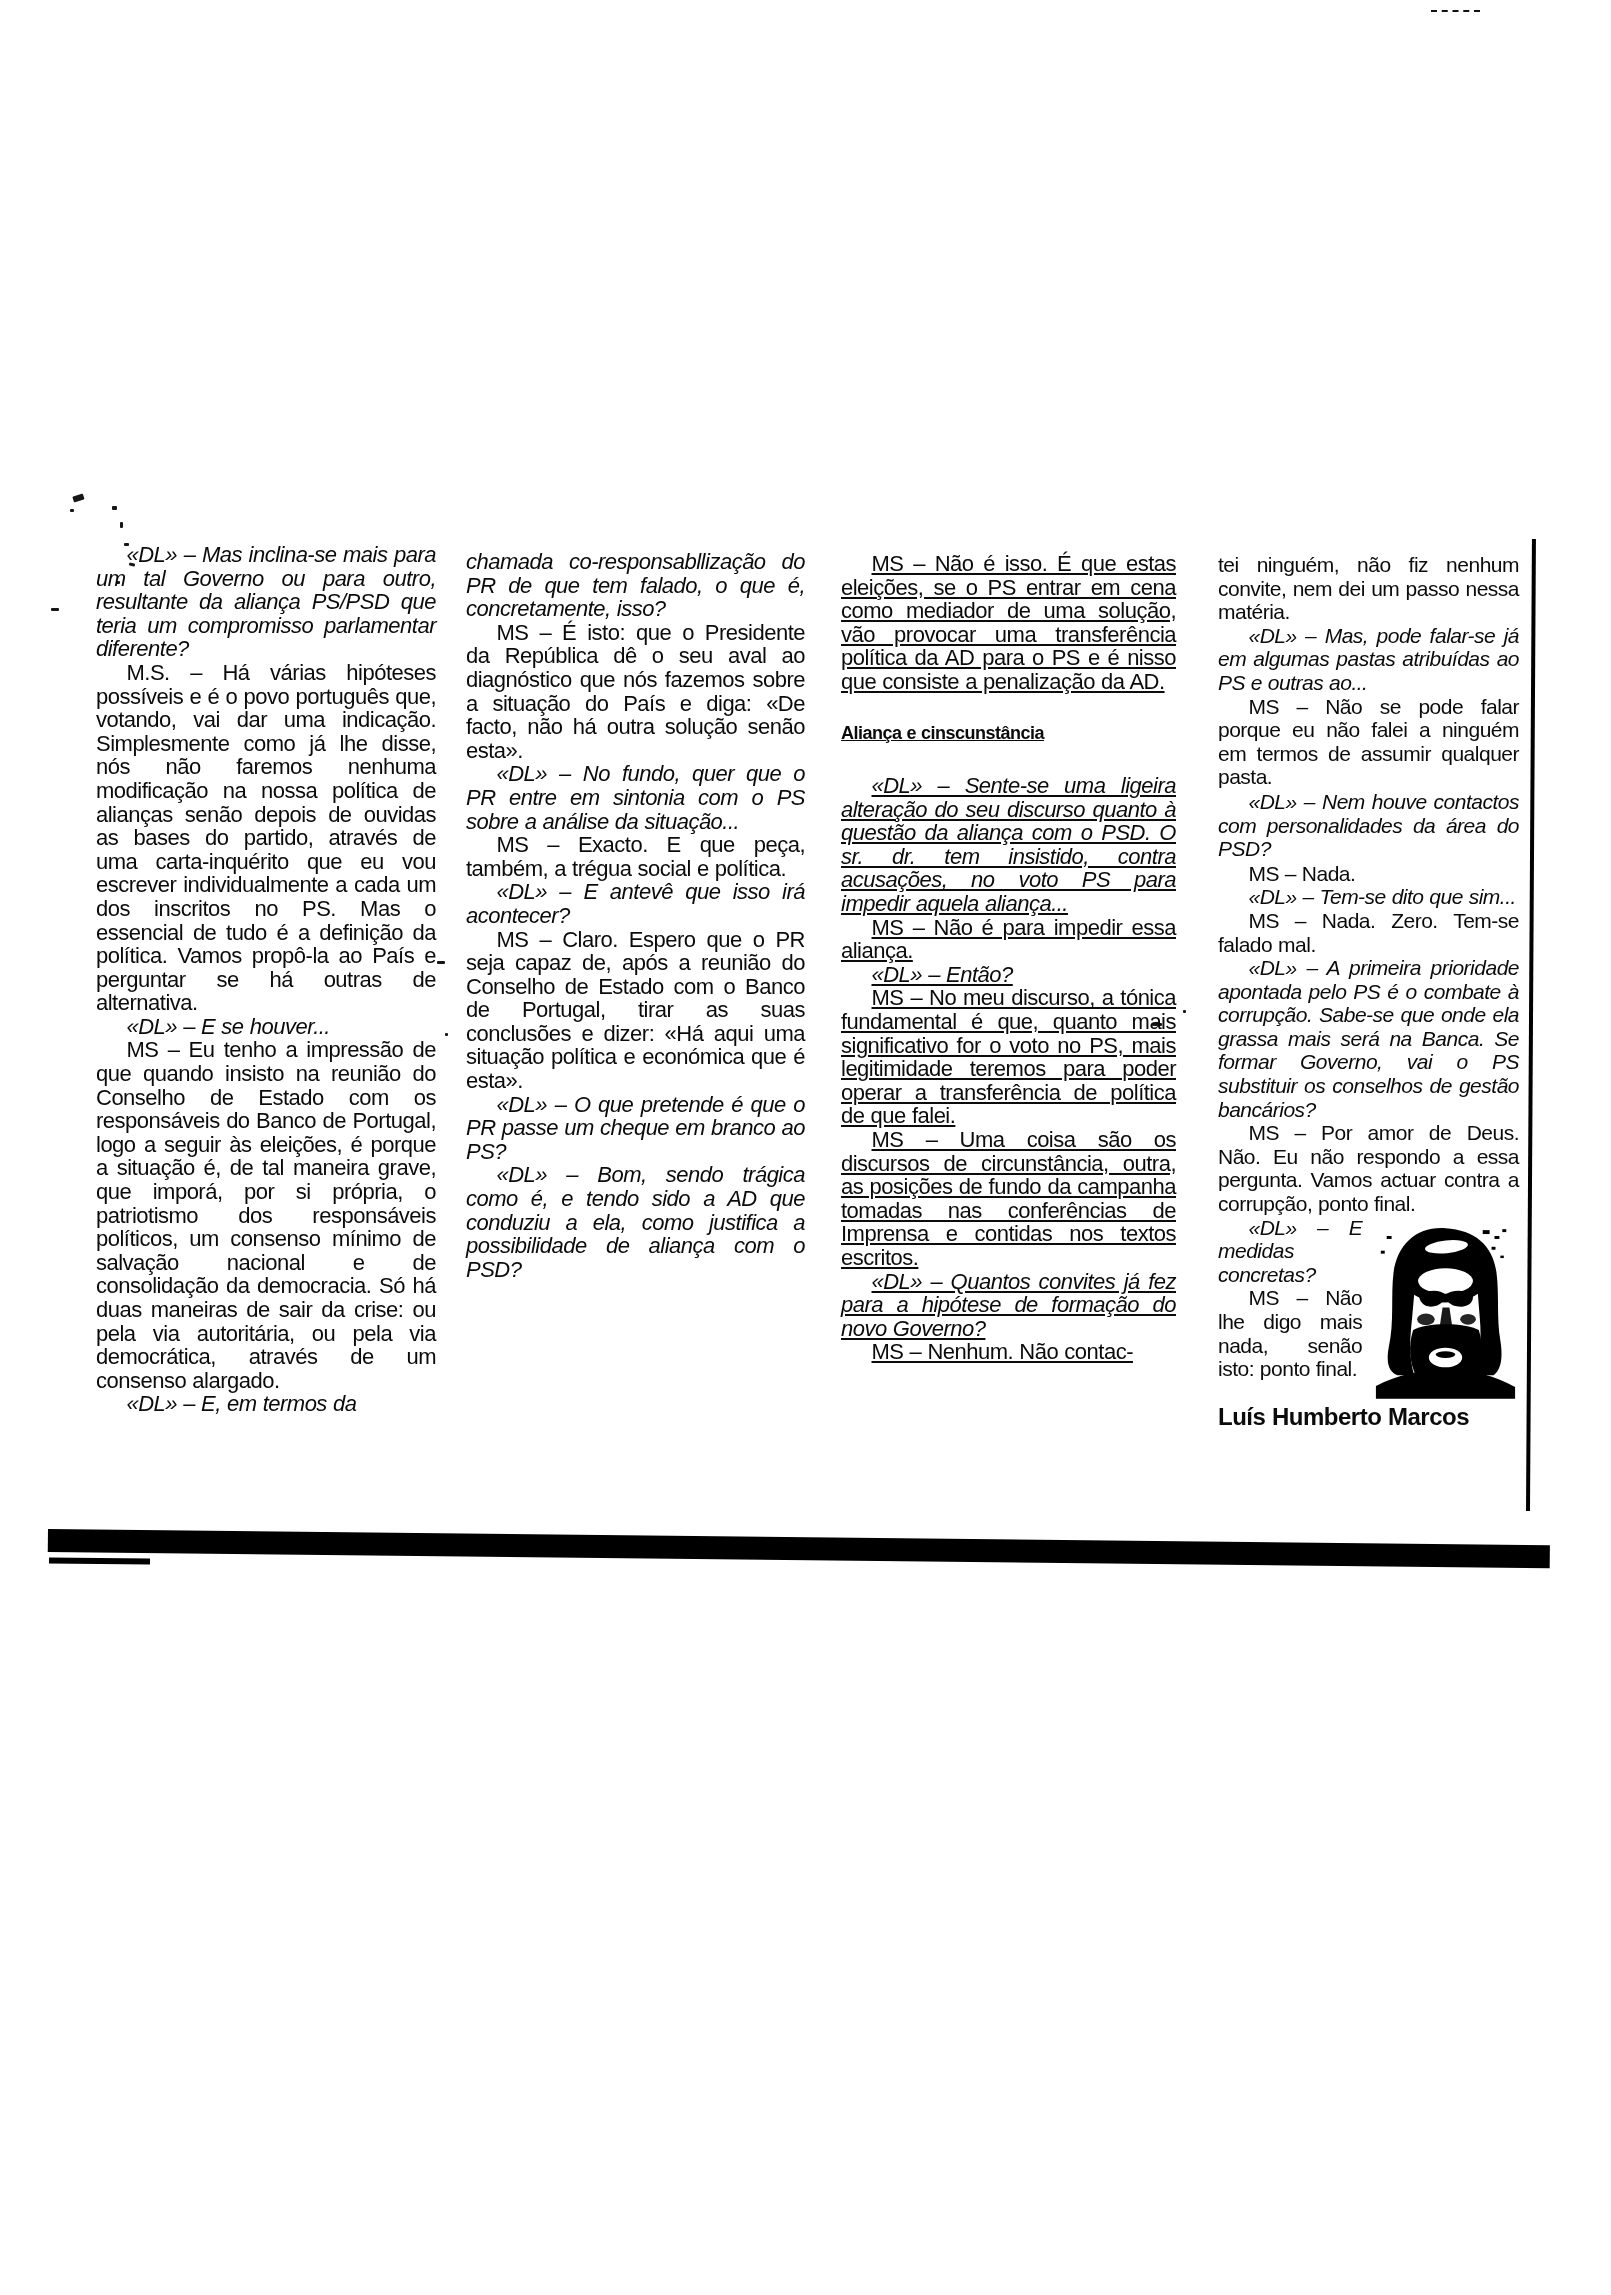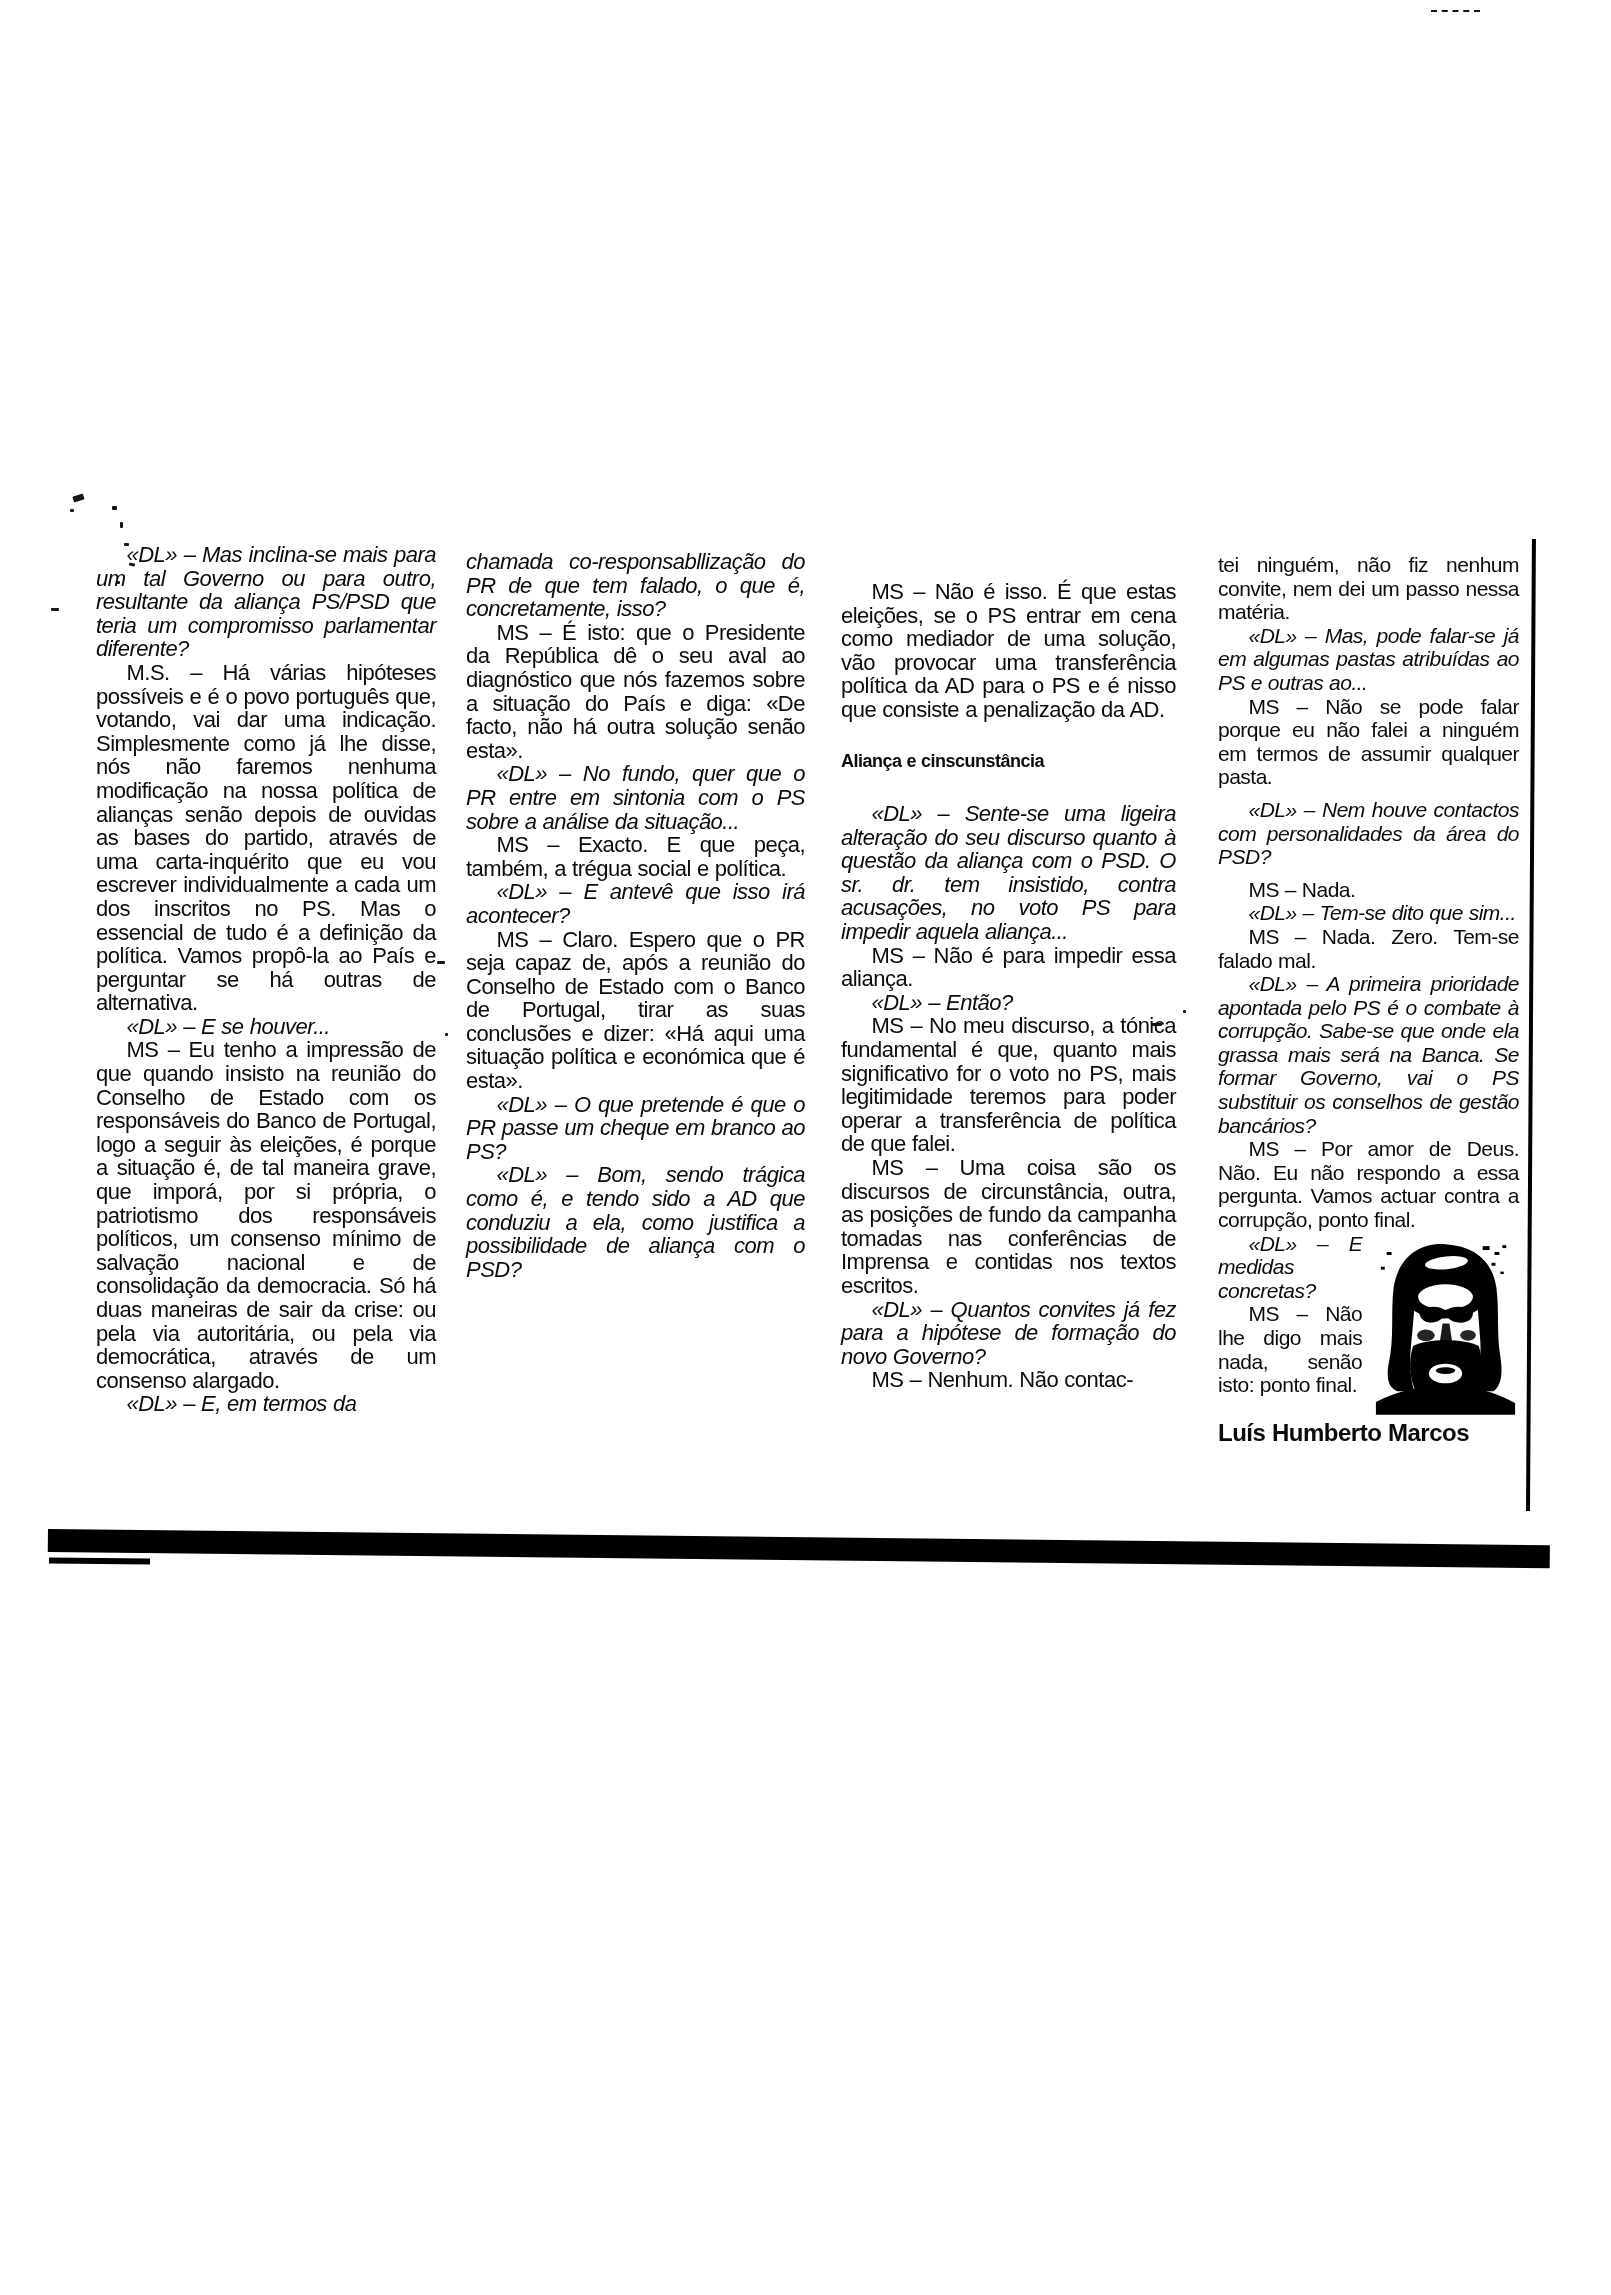--- a/index.html
+++ b/index.html
@@ -15,35 +15,35 @@
   .column{
     position:absolute;
     text-align:justify;
     font-size:22px;
     line-height:23.6px;
     letter-spacing:-0.5px;
     word-spacing:0.5px;
   }
   .column p{margin:0;padding:0;}
   .column p.indent{text-indent:30.5px;}
-  .column p.gap{margin-top:9px;}
+  .column p.gap{margin-top:1px;}
   .q{font-style:italic;}
   .a{font-style:normal;}
   h2.heading{
     margin:25.5px 0 26.5px 0;
     font-size:18px;
     line-height:28.5px;
     font-weight:bold;
     letter-spacing:-0.5px;
     text-align:left;
     font-style:normal;
   }
   #col1{left:96px; top:543px; width:340px;}
   #col2{left:466px; top:550px; width:339px;}
-  #col3{left:841px;top:580px; width:335px;}
+  #col3{left:841px;top:552px; width:335px;text-decoration:underline;}
   #col4{left:1218px;top:553px; width:301px; font-size:21px;}
   .photo-float{
     float:right;
     width:147px;height:178px;
     margin:4.9px 0 6.9px 9.8px;
     position:relative;
   }
   .byline{
     clear:both;
     font-weight:bold;

